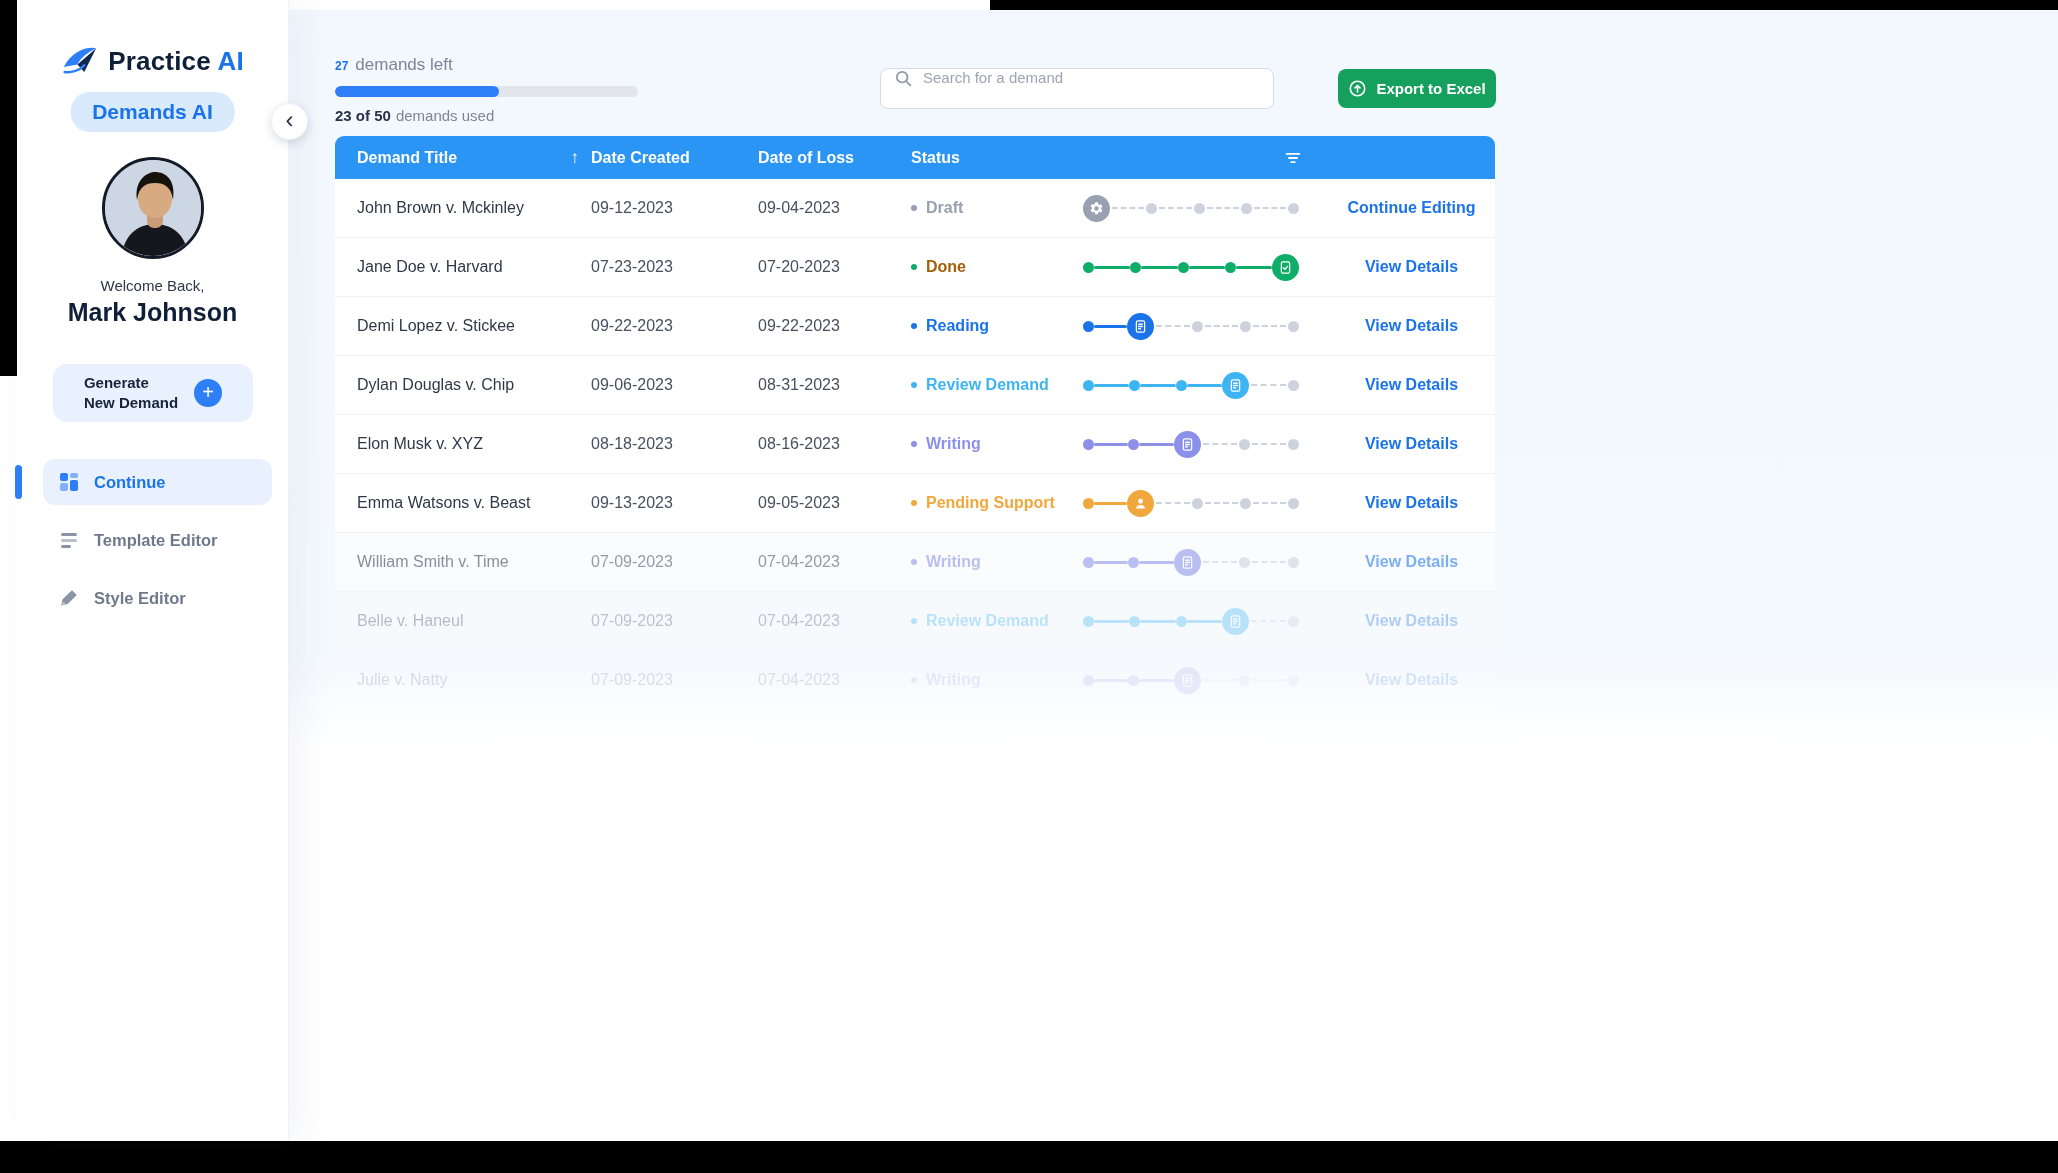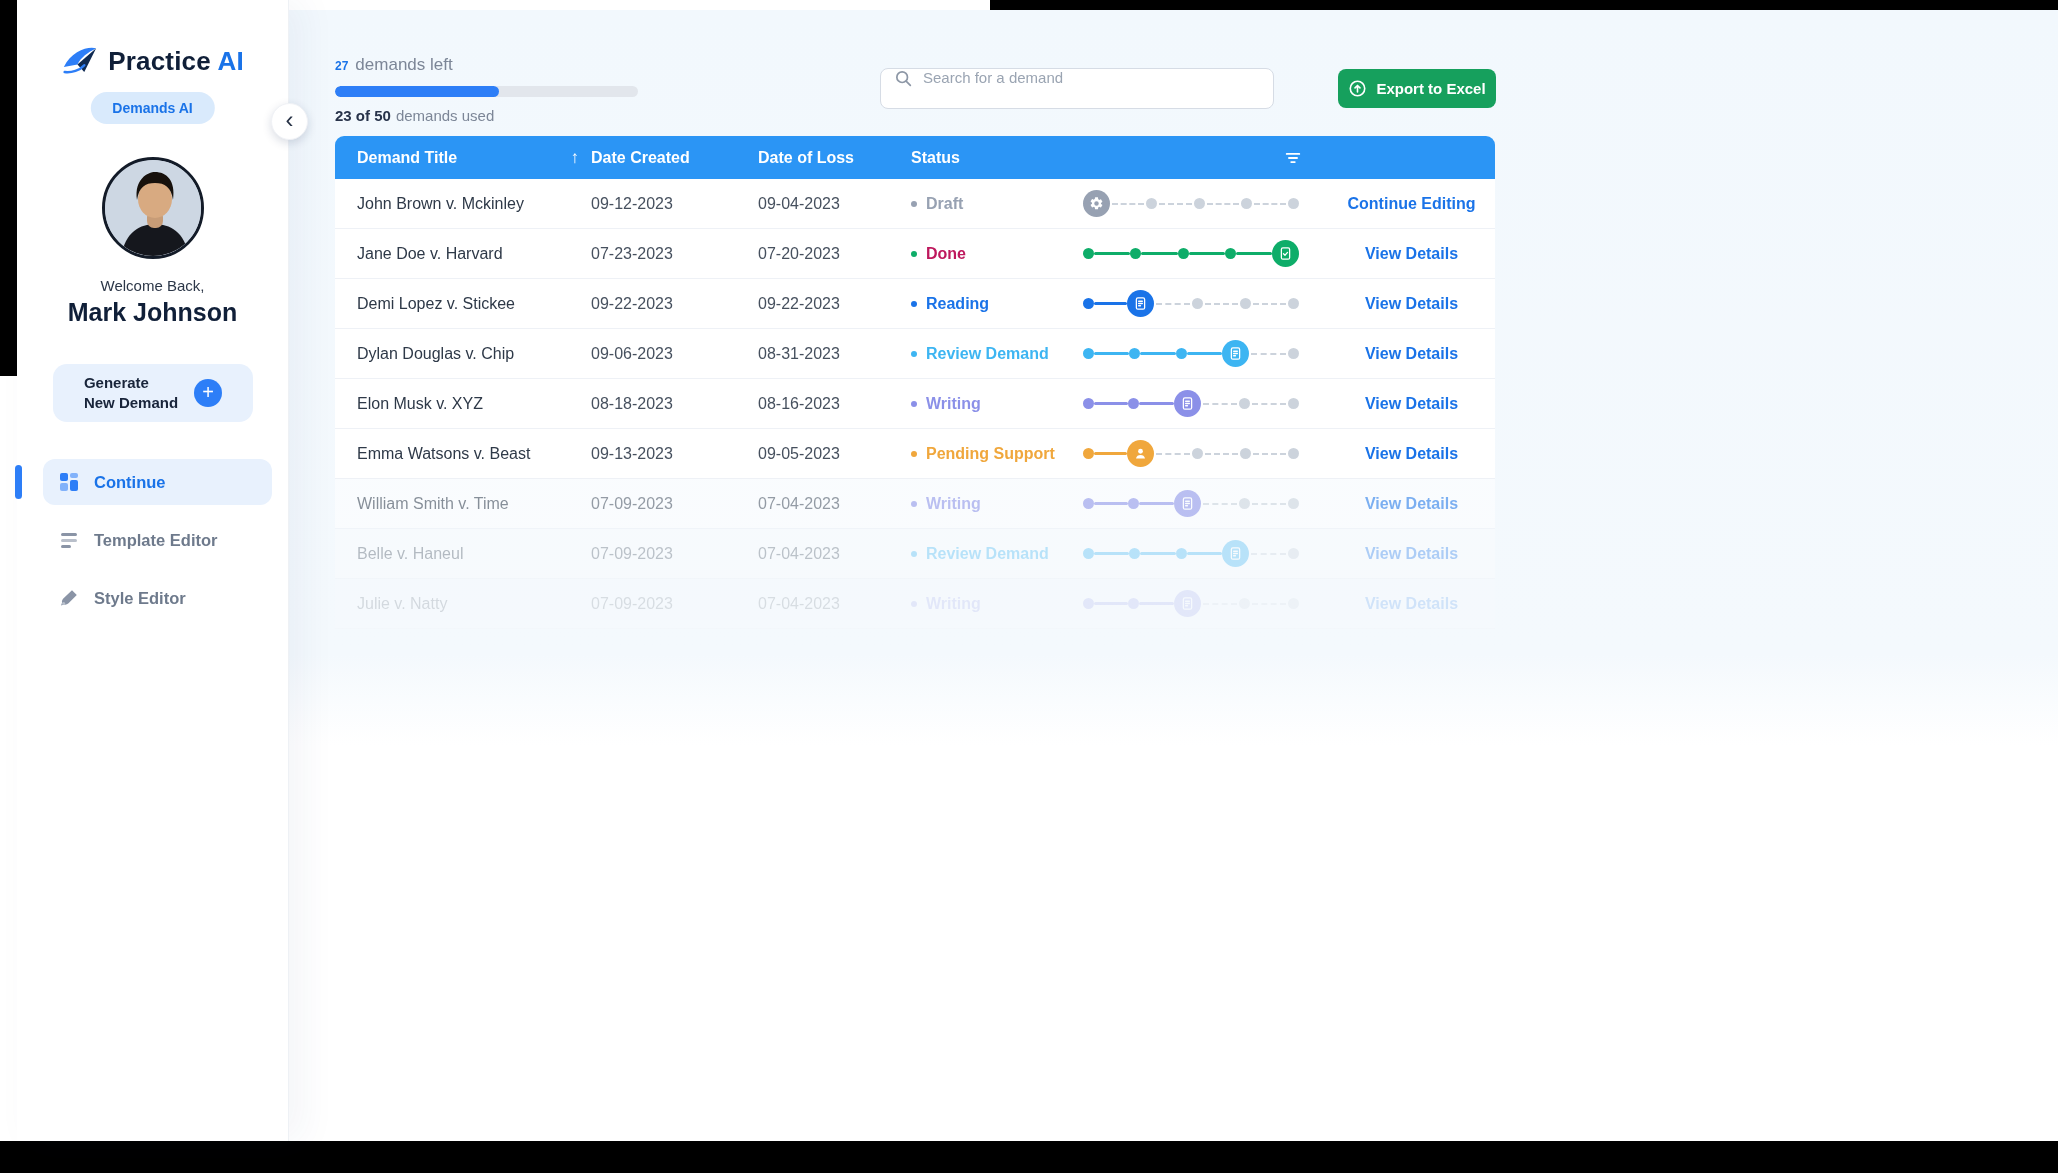--- a/index.html
+++ b/index.html
@@ -11,21 +11,21 @@
   .strip-top { left:990px; top:0; right:0; height:10px; }
   .strip-bottom { left:0; top:1141px; right:0; height:32px; }
 
   
   .sidebar { position:absolute; left:17px; top:0; width:272px; height:1141px; background:#fff; z-index:2;
              border-right:1px solid #eef1f5; box-shadow:14px 0 34px rgba(30,60,110,.05); }
   .brand { position:absolute; top:44px; left:0; right:0; display:flex; align-items:center; justify-content:center; gap:9px; }
   .brand-text { font-size:26px; font-weight:bold; color:#101f38; letter-spacing:.2px; }
   .brand-accent { color:var(--primary); }
   .badge { position:absolute; top:92px; left:50%; transform:translateX(-50%); background:var(--badge_bg); color:var(--primary);
-           font-size:14px; font-weight:bold; padding:8px 22px; border-radius:19px; white-space:nowrap; }
+           font-size:21px; font-weight:bold; padding:8px 22px; border-radius:19px; white-space:nowrap; }
   .collapse-btn { position:absolute; left:271px; top:103px; width:37px; height:37px; border-radius:50%; background:#fff;
                   border:1px solid #f0f2f6; box-shadow:0 3px 10px rgba(20,40,80,.16); z-index:5;
                   display:flex; align-items:center; justify-content:center; cursor:pointer; }
   .chevron { font-size:24px; line-height:1; color:#273246; margin-top:-3px; }
   .avatar { position:absolute; top:157px; left:50%; transform:translateX(-50%); width:102px; height:102px; border-radius:50%;
             overflow:hidden; border:3px solid #131b28; background:#cdd7e3; }
   .welcome { position:absolute; top:277px; width:100%; text-align:center; font-size:15px; color:#2c3748; }
   .user-name { position:absolute; top:298px; width:100%; text-align:center; font-size:25px; font-weight:bold; color:#101f38; }
   .generate-btn { position:absolute; top:364px; left:36px; width:200px; height:58px; background:#e8f1fd; border:none;
                   border-radius:14px; display:flex; align-items:center; justify-content:center; gap:16px; cursor:pointer; }
@@ -59,21 +59,21 @@
                 border:none; border-radius:8px; color:#fff; font-size:15px; font-weight:bold; cursor:pointer;
                 display:flex; align-items:center; justify-content:center; gap:9px; font-family:"Liberation Sans",sans-serif; }
 
   
   .table { position:absolute; left:46px; top:126px; width:1160px; }
   .thead, .trow { display:grid; grid-template-columns:256px 167px 153px 172px 245px 167px; align-items:center; }
   .thead { height:43px; background:var(--header_blue); border-radius:9px 9px 0 0; color:#fff; font-size:16px; font-weight:bold; }
   .th-title { display:flex; align-items:center; padding-left:22px; }
   .sort-arrow { margin-left:auto; margin-right:12px; font-size:17px; font-weight:bold; cursor:pointer; }
   .th-filter { display:flex; justify-content:flex-end; padding-right:26px; cursor:pointer; }
-  .trow { height:50px; background:#fff; border-bottom:1px solid #eef1f6; font-size:16px; color:#2e3948; }
+  .trow { height:59px; background:#fff; border-bottom:1px solid #eef1f6; font-size:16px; color:#2e3948; }
   .title-cell { padding-left:22px; }
   .cell.date { color:#46505e; }
   .status-cell { display:flex; align-items:center; gap:9px; font-weight:600; }
   .dot { width:6px; height:6px; border-radius:50%; flex:none; }
   .progress-cell { display:flex; align-items:center; width:216px; }
   .p-dot { width:11px; height:11px; border-radius:50%; flex:none; }
   .p-big { width:27px; height:27px; border-radius:50%; flex:none; display:flex; align-items:center; justify-content:center; }
   .p-big svg { width:15px; height:15px; }
   .p-line { flex:1; height:0; margin:0 2px; }
   .p-line.solid { height:3px; border-radius:2px; margin:0; }
@@ -238,21 +238,21 @@
     <div class="cell action-cell">
       <a class="action-link">Continue Editing</a>
     </div>
   </div>
         <div class="trow" style="opacity: 1;">
     <div class="cell title-cell">Jane Doe v. Harvard</div>
     <div class="cell date">07-23-2023</div>
     <div class="cell date">07-20-2023</div>
     <div class="cell status-cell">
       <span class="dot" style="background: rgb(14, 173, 105);"></span>
-      <span style="color: #be185d;">Done</span>
+      <span style="color: #a16207;">Done</span>
     </div>
     <div class="cell progress-cell">
             <span class="p-dot" style="background: rgb(14, 173, 105);"></span>
             <span class="p-line solid" style="background: rgb(14, 173, 105);"></span>
             <span class="p-dot" style="background: rgb(14, 173, 105);"></span>
             <span class="p-line solid" style="background: rgb(14, 173, 105);"></span>
             <span class="p-dot" style="background: rgb(14, 173, 105);"></span>
             <span class="p-line solid" style="background: rgb(14, 173, 105);"></span>
             <span class="p-dot" style="background: rgb(14, 173, 105);"></span>
             <span class="p-line solid" style="background: rgb(14, 173, 105);"></span>

